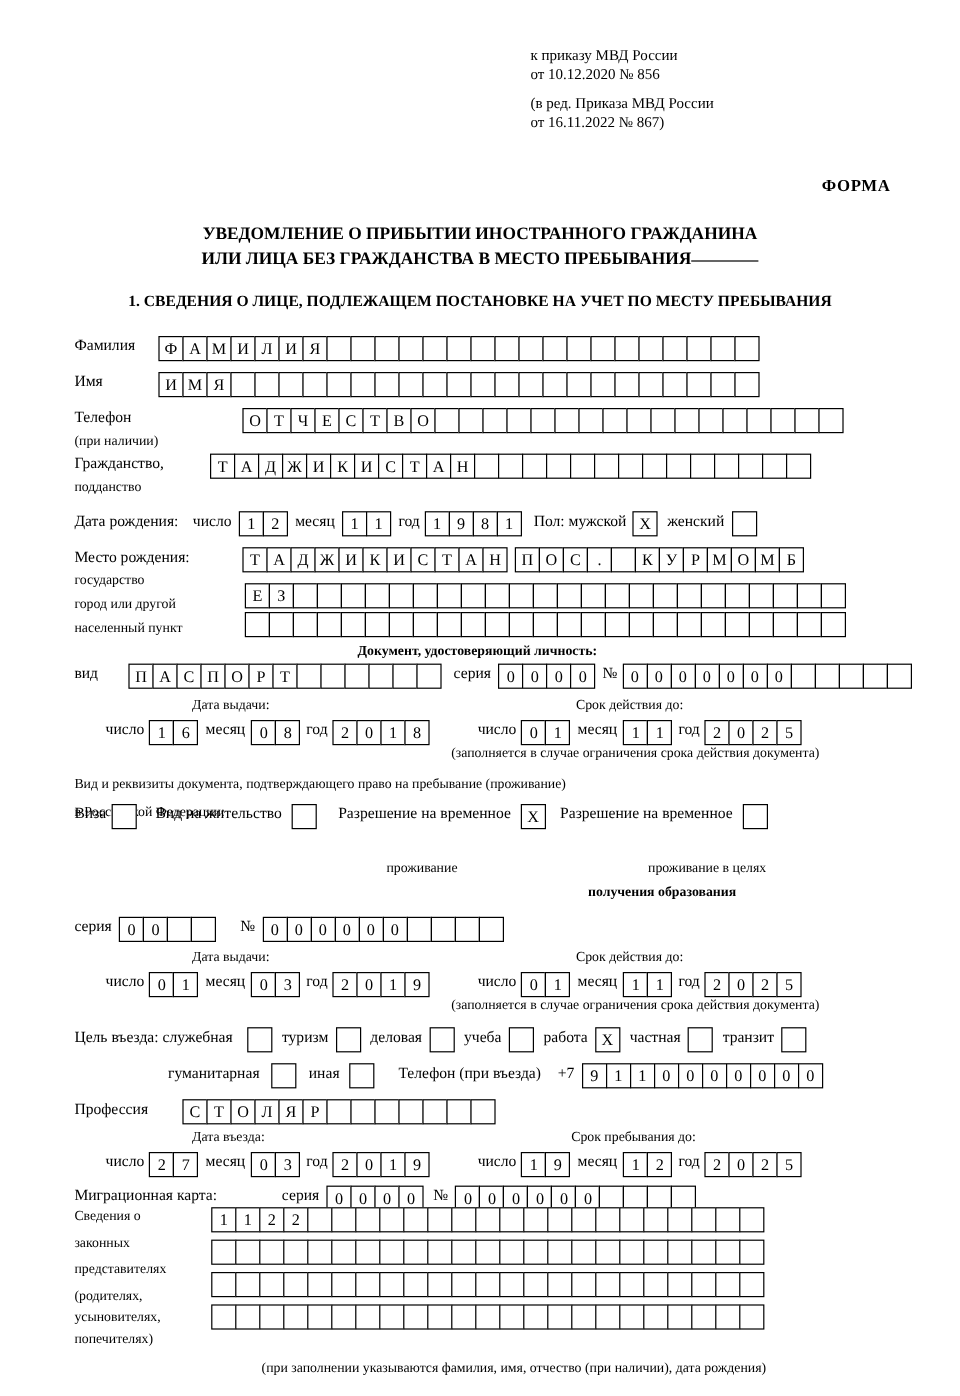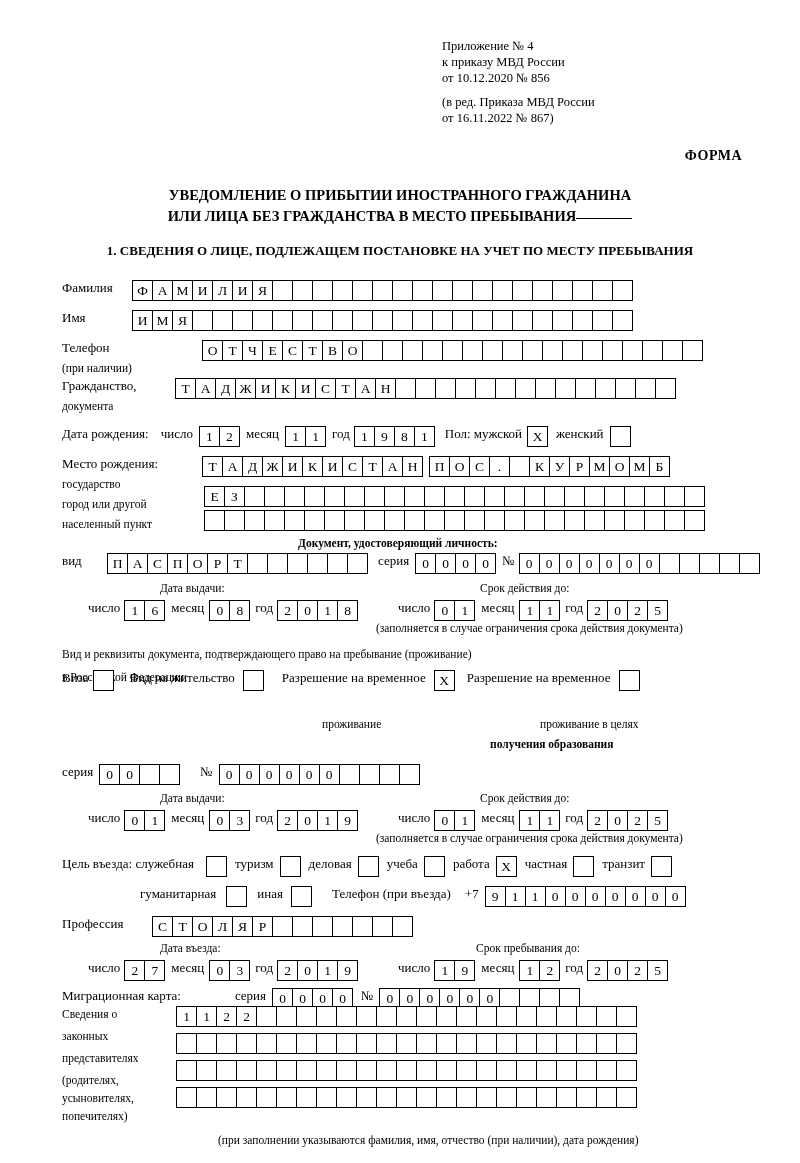--- a/index.html
+++ b/index.html
@@ -113,21 +113,20 @@
   }
   .bold { font-weight: bold; }
   .small { font-size: 11.5px; }
 </style>
 </head>
 <body>
 
 <div class="page">
 
   <div class="doc-header">
-    <div class="line">Приложение № 4</div>
     <div class="line">к приказу МВД России</div>
     <div class="line">от 10.12.2020 № 856</div>
     <div class="gap"></div>
     <div class="line">(в ред. Приказа МВД России</div>
     <div class="line">от 16.11.2022 № 867)</div>
   </div>
 
   <div class="form-word">ФОРМА</div>
 
   <div class="title">
@@ -252,21 +251,21 @@
           <div class="bx"></div>
           <div class="bx"></div>
           <div class="bx"></div>
           <div class="bx"></div>
           <div class="bx"></div>
           <div class="bx"></div>
           <div class="bx"></div>
           <div class="bx"></div>
         </div>
       </div>
-      <div class="centered-note " style="top: 400px; left: 62px;">документа</div>
+      <div class="centered-note " style="top: 400px; left: 62px;">подданство</div>
       <div class="row" style="top: 426px; left: 62px;">
         <span class="lbl">Дата рождения:</span>
         <span style="display: inline-block; width: 12px;"></span>
         <span class="lbl">число</span>
         <span style="display: inline-block; width: 6px;"></span>
         <div class="boxes">
           <div class="bx">1</div>
           <div class="bx">2</div>
         </div>
         <span style="display: inline-block; width: 6px;"></span>

